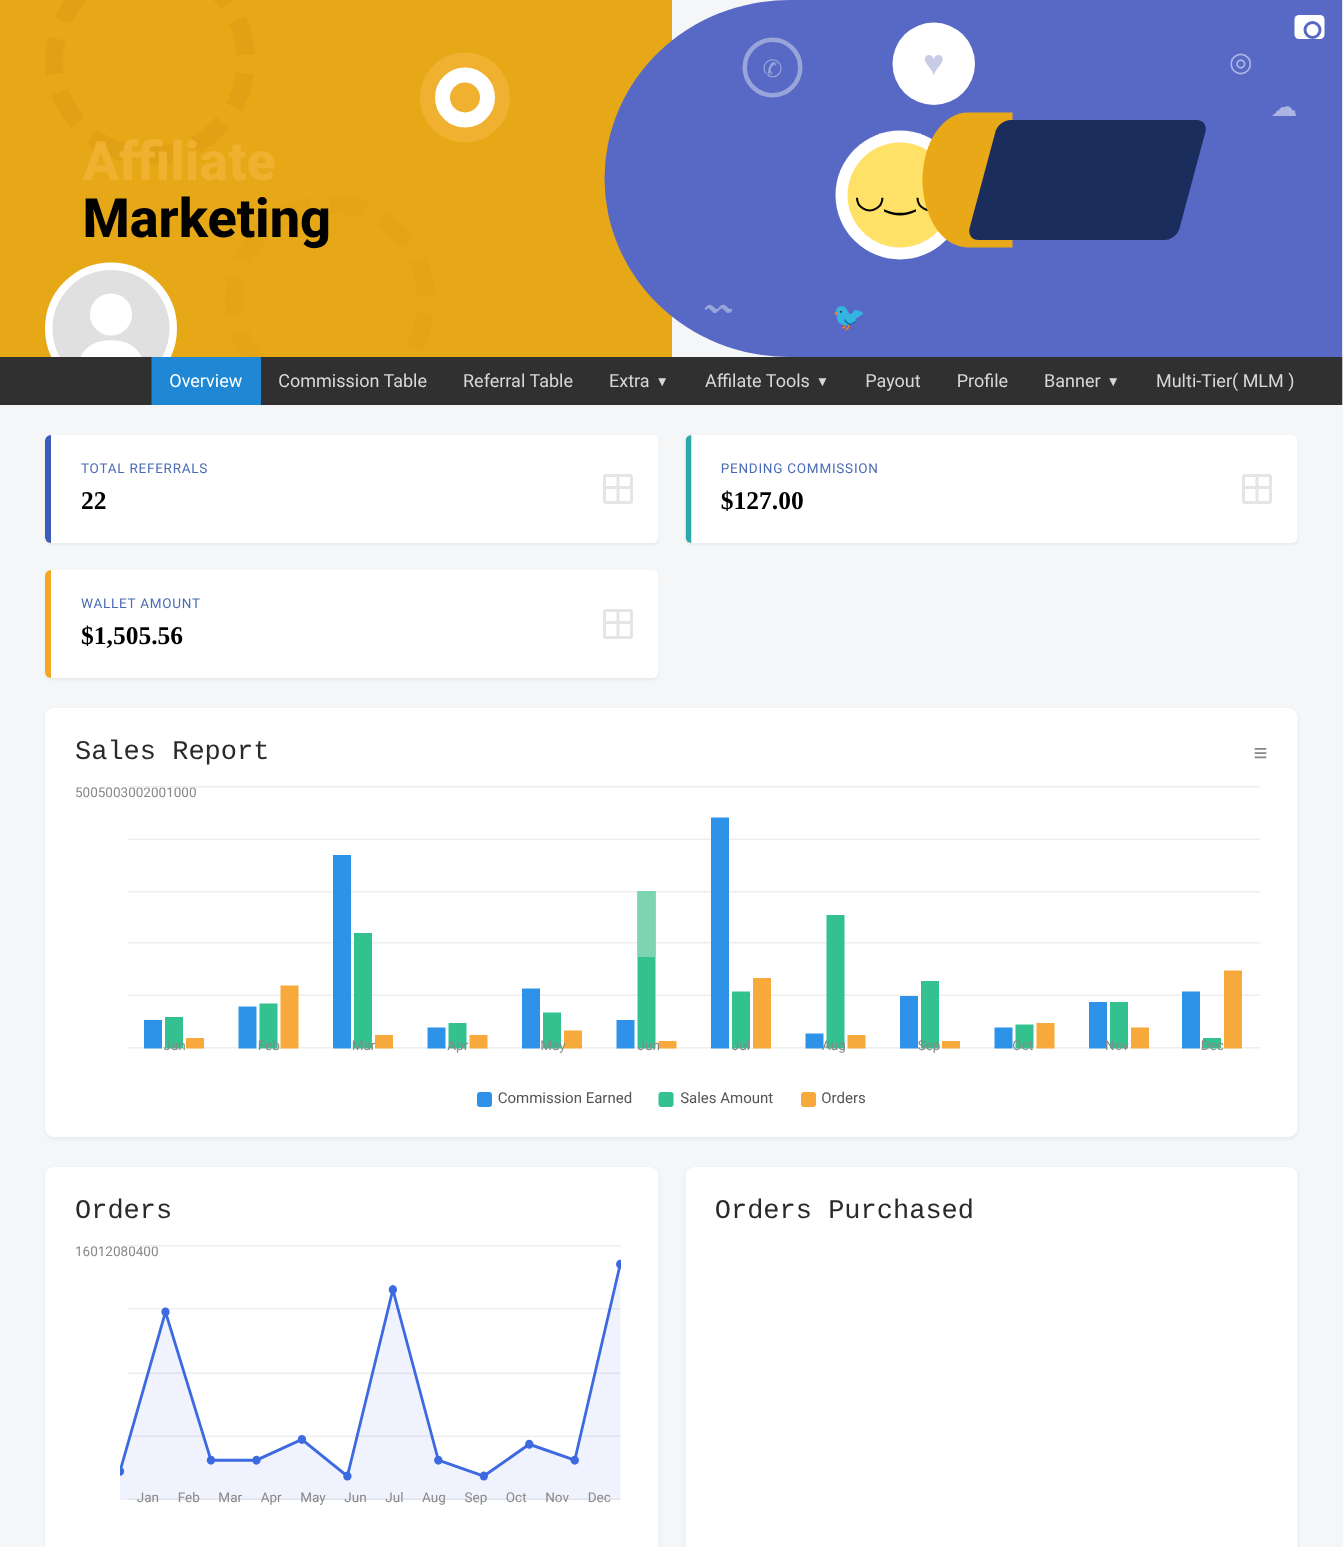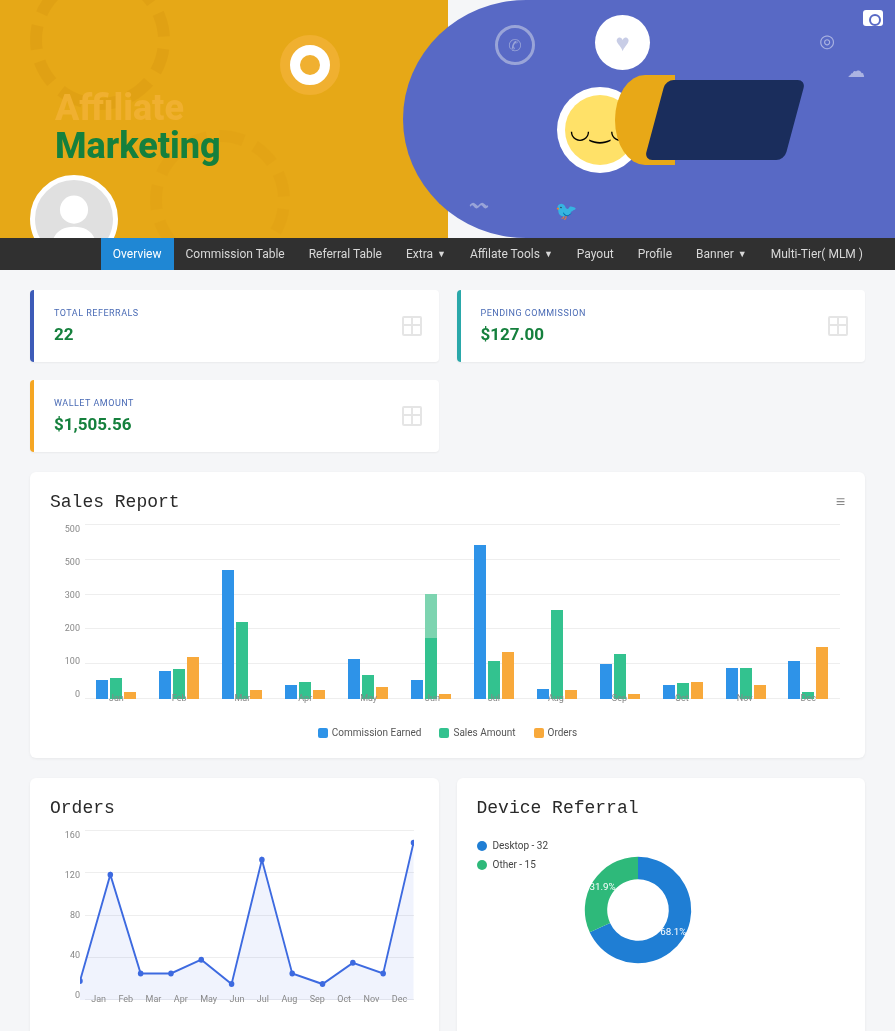--- a/index.html
+++ b/index.html
@@ -2,21 +2,21 @@
 <html><head>
 <meta charset="utf-8">
 <style>
 * { box-sizing: border-box; margin: 0; padding: 0; }
 body { font-family: -apple-system, BlinkMacSystemFont, "Segoe UI", Roboto, sans-serif; background: #f5f6f8; width: 895px; }
 .hero { position: relative; height: 238px; overflow: hidden; }
 .hero-left { position: absolute; left: 0; top: 0; width: 50%; height: 100%; background: #e6a817; }
 .hero-right { position: absolute; right: 0; top: 0; width: 55%; height: 100%; background: #5869c5; border-top-left-radius: 50% 100%; border-bottom-left-radius: 50% 100%; }
 .hero-text { position: absolute; left: 55px; top: 90px; font-size: 36px; font-weight: 800; line-height: 1.05; }
 .hero-text .line1 { color: #f0b030; }
-.hero-text .line2 { color: #15803d; }
+.hero-text .line2 { color: #000000; }
 .gear { position: absolute; width: 120px; height: 120px; border-radius: 50%; opacity: 0.3; }
 .gear::before { content: ""; position: absolute; inset: -10px; border: 12px dashed #d4930f; border-radius: 50%; }
 .gear1 { left: 40px; top: -20px; }
 .gear2 { left: 160px; top: 140px; opacity: 0.15; }
 .target { position: absolute; left: 280px; top: 35px; width: 60px; height: 60px; border-radius: 50%; border: 10px solid #f0b030; background: #fff; }
 .target::after { content: ""; position: absolute; inset: 10px; border-radius: 50%; background: #f0b030; }
 .megaphone { position: absolute; right: 100px; top: 80px; }
 .mg-body { width: 140px; height: 80px; background: #1a2d5c; transform: skewX(-15deg); border-radius: 8px; }
 .mg-horn { position: absolute; left: -40px; top: -5px; width: 60px; height: 90px; background: #e8a817; border-radius: 50% 0 0 50%; }
 .emoji-bubble { position: absolute; left: 565px; top: 95px; width: 70px; height: 70px; background: #ffe168; border-radius: 50%; box-shadow: 0 0 0 8px #fff; }
@@ -29,29 +29,29 @@
 .avatar { position: absolute; left: 30px; top: 175px; width: 88px; height: 88px; border-radius: 50%; background: #e0e0e0; border: 5px solid #fff; z-index: 10; overflow: hidden; }
 .avatar svg { width: 100%; height: 100%; }
 .nav { background: #303030; height: 32px; display: flex; justify-content: flex-end; padding-right: 20px; }
 .nav-item { color: #d8d8d8; font-size: 12px; padding: 0 12px; display: flex; align-items: center; cursor: pointer; white-space: nowrap; }
 .nav-item.active { background: #1f87d4; color: #fff; }
 .nav-item .caret { margin-left: 4px; font-size: 9px; }
 .content { padding: 20px 30px; }
 .cards { display: grid; grid-template-columns: 1fr 1fr; gap: 18px; margin-bottom: 20px; }
 .card { background: #fff; border-radius: 4px; padding: 18px 20px; border-left: 4px solid; position: relative; min-height: 65px; box-shadow: 0 1px 2px rgba(0,0,0,0.05); }
 .card-label { font-size: 9px; letter-spacing: 0.5px; color: #4a6bb5; text-transform: uppercase; margin-bottom: 6px; }
-.card-value { font-size: 17px; font-weight: 700; color: #15803d; }
+.card-value { font-size: 17px; font-weight: 700; color: #000000; font-family: Liberation Serif, serif; }
 .card-icon { position: absolute; right: 15px; top: 50%; transform: translateY(-50%); width: 24px; height: 24px; opacity: 0.25; }
 .card-icon svg { width: 100%; height: 100%; }
 .panel { background: #fff; border-radius: 6px; padding: 20px; box-shadow: 0 1px 3px rgba(0,0,0,0.06); margin-bottom: 20px; }
 .panel-title { font-size: 18px; font-family: Liberation Mono, monospace; color: #2a2a2a; margin-bottom: 12px; }
 .panel-menu { position: absolute; right: 20px; top: 20px; cursor: pointer; color: #888; }
 .panel { position: relative; }
 .chart-area { height: 195px; position: relative; }
-.y-axis { position: absolute; left: 0; top: 0; bottom: 20px; width: 30px; display: flex; flex-direction: column; justify-content: space-between; text-align: right; font-size: 9px; color: #888; }
+.y-axis { position: absolute; left: 0; top: 0; bottom: 20px; width: 30px; display: flex; flex-direction: row; justify-content: space-between; text-align: right; font-size: 9px; color: #888; }
 .chart-grid { position: absolute; left: 35px; right: 5px; top: 0; bottom: 20px; display: flex; flex-direction: column; justify-content: space-between; }
 .grid-line { border-top: 1px solid #eee; height: 0; }
 .bars-container { position: absolute; left: 35px; right: 5px; top: 0; bottom: 20px; display: flex; justify-content: space-around; align-items: flex-end; }
 .bar-group { display: flex; gap: 2px; align-items: flex-end; height: 100%; }
 .bar { width: 12px; }
 .bar.blue { background: #2e93e8; }
 .bar.green { background: #33c28f; }
 .bar.orange { background: #f8a93b; }
 .bar.stacked { position: relative; }
 .bar-stack-top { position: absolute; bottom: 0; left: 0; right: 0; background: #7dd4b0; }
@@ -306,34 +306,16 @@
             <span>Aug</span>
             <span>Sep</span>
             <span>Oct</span>
             <span>Nov</span>
             <span>Dec</span>
           </div>
       </div>
     </div>
 
     <div class="panel">
-      <div class="panel-title">Device Referral</div>
-      <div class="donut-container">
-        <div class="donut-legend" id="donut-legend">
-            <div class="donut-legend-item">
-              <span class="donut-dot" style="background:#1f7ed4"></span>
-              <span>Desktop - 32</span>
-            </div>
-            <div class="donut-legend-item">
-              <span class="donut-dot" style="background:#2eb97a"></span>
-              <span>Other - 15</span>
-            </div>
-          </div>
-        <svg class="donut-svg" id="donut-svg" viewBox="0 0 100 100">
-            <path d="M50,12 A38,38 0 1 1 15.515591867437564,65.96325767964866 L30.035342660095434,59.24188602505975 A22,22 0 1 0 50,28 Z" fill="#1f7ed4"></path>
-            <text x="75.27921236481296" y="66.1543004247998" font-size="7" fill="#fff" text-anchor="middle" dominant-baseline="middle">68.1%</text>
-            <path d="M15.515591867437564,65.96325767964866 A38,38 0 0 1 49.99999999999999,12 L49.99999999999999,28 A22,22 0 0 0 30.035342660095434,59.24188602505975 Z" fill="#2eb97a"></path>
-            <text x="24.720787635187026" y="33.84569957520021" font-size="7" fill="#fff" text-anchor="middle" dominant-baseline="middle">31.9%</text>
-          </svg>
-      </div>
+      <div class="panel-title">Orders Purchased</div>
     </div>
   </div>
 </div>
 
 </body></html>

